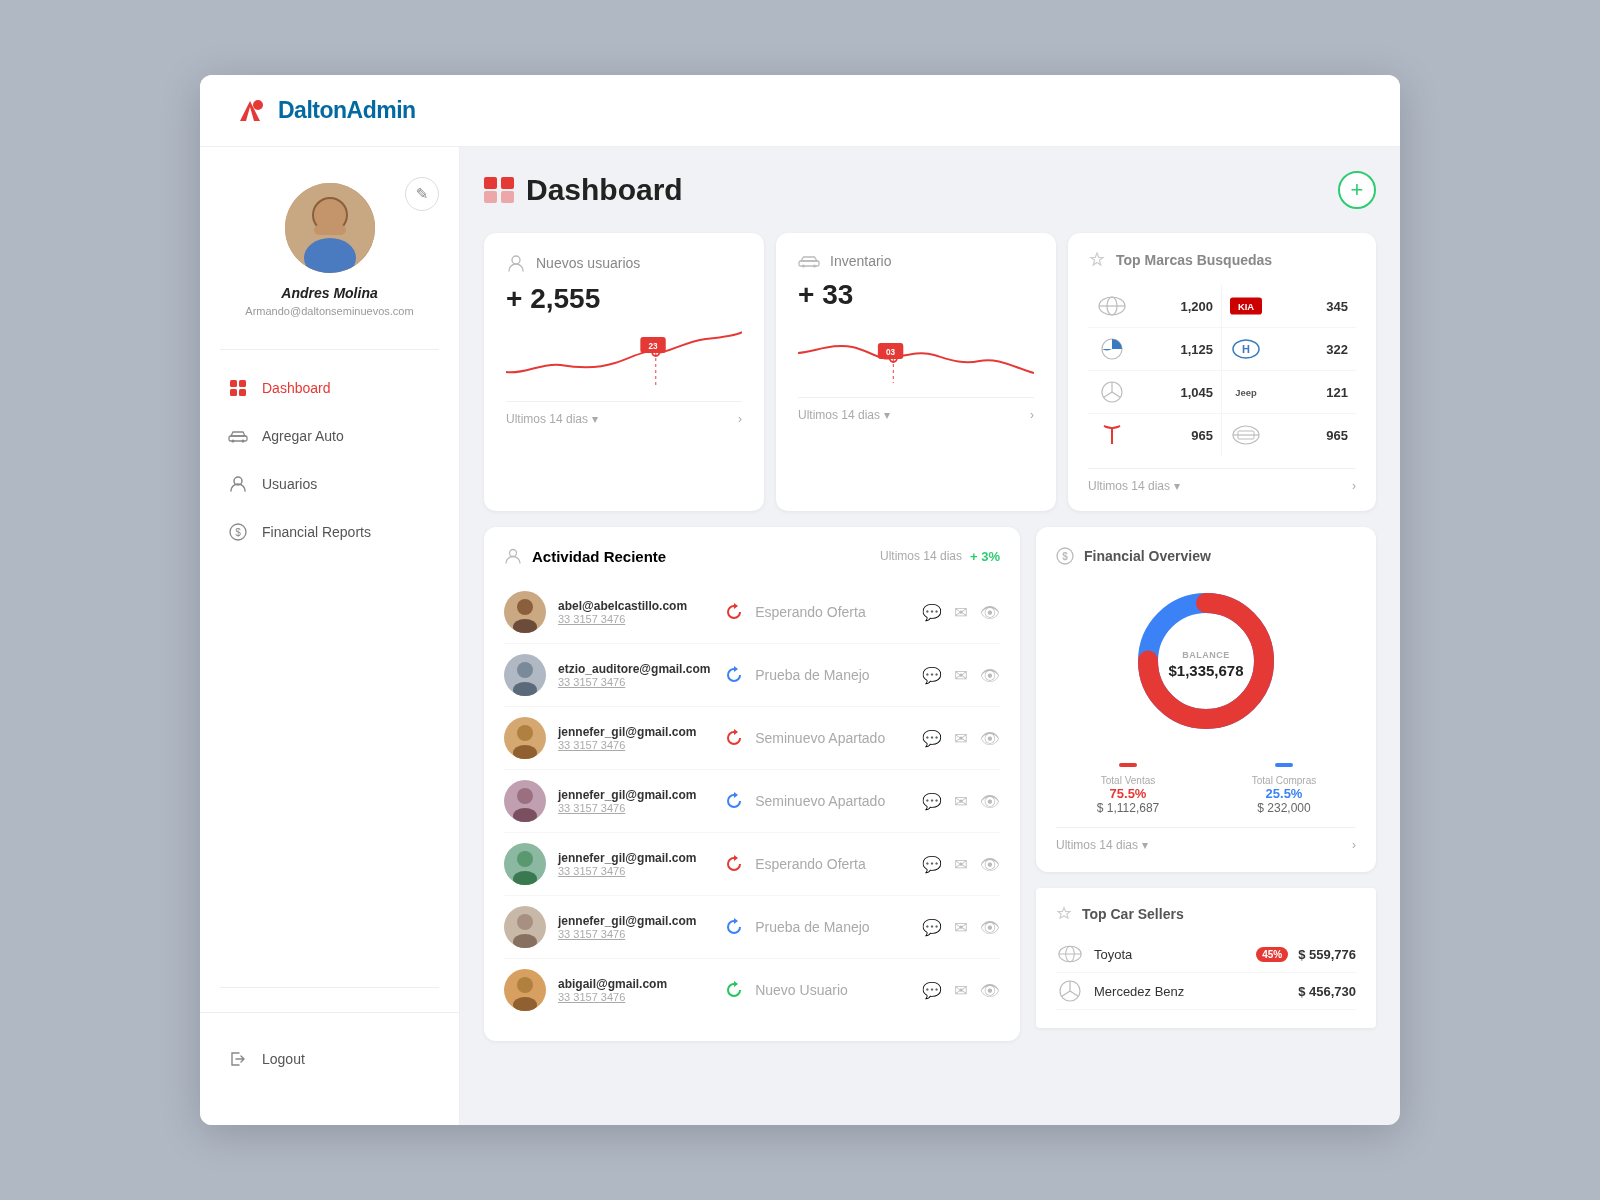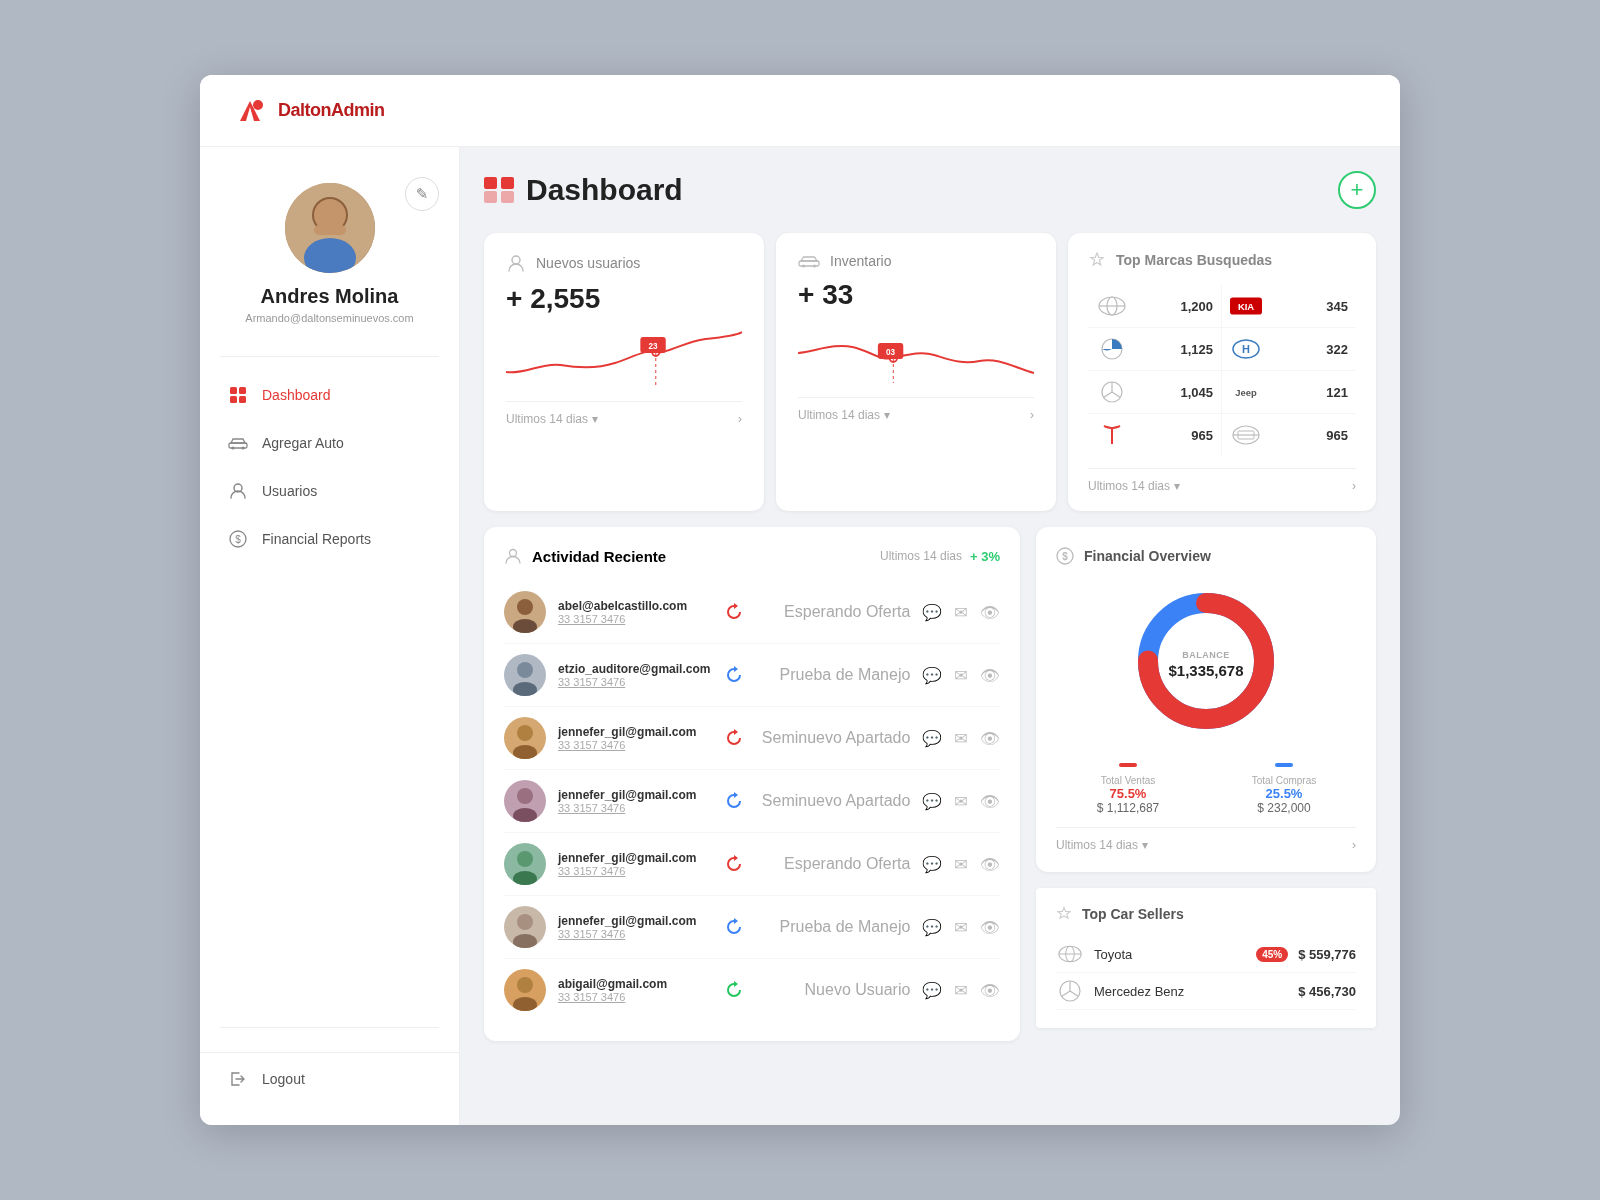--- a/index.html
+++ b/index.html
@@ -34,23 +34,23 @@
     .logo-container {
       display: flex;
       align-items: center;
       gap: 10px;
     }
     .logo-icon {
       width: 36px;
       height: 36px;
     }
     .logo-text {
-      font-size: 18px;
+      font-size: 23px;
       font-weight: 700;
-      color: #b91c1c;
+      color: #0369a1;
       letter-spacing: -0.5px;
     }
     
     .app-body {
       display: flex;
       flex: 1;
     }
     
     .sidebar {
       width: 260px;
@@ -90,24 +90,25 @@
       border-radius: 50%;
       background: linear-gradient(135deg, #c9a87c, #8b6040);
       overflow: hidden;
       margin-bottom: 12px;
       display: flex;
       align-items: center;
       justify-content: center;
     }
     .avatar svg { width: 90px; height: 90px; }
     .profile-name {
-      font-size: 20px;
+      font-size: 14px;
       font-weight: 600;
       color: #222;
       margin-bottom: 4px;
+      font-style: italic;
     }
     .profile-email {
       font-size: 11px;
       color: #999;
     }
     .sidebar-divider {
       height: 1px;
       background: #eee;
       margin: 8px 20px 16px;
     }
@@ -124,21 +125,21 @@
       cursor: pointer;
       margin-bottom: 4px;
       font-size: 14px;
       font-weight: 500;
       color: #555;
       transition: background 0.15s;
     }
     .nav-item.active { color: #e53935; }
     .nav-icon { width: 20px; height: 20px; display: flex; align-items: center; justify-content: center; }
     .sidebar-bottom {
-      padding: 4px 12px;
+      padding: 24px 12px;
       border-top: 1px solid #eee;
       margin-top: 8px;
     }
     .logout-item {
       display: flex;
       align-items: center;
       gap: 14px;
       padding: 12px 16px;
       cursor: pointer;
       font-size: 14px;
@@ -300,21 +301,21 @@
       background: #ddd;
       flex-shrink: 0;
       overflow: hidden;
       display: flex;
       align-items: center;
       justify-content: center;
     }
     .activity-info { flex: 1; min-width: 0; }
     .activity-email { font-size: 12px; font-weight: 600; color: #333; }
     .activity-phone { font-size: 11px; color: #aaa; text-decoration: underline; }
-    .activity-status { font-size: 16px; color: #aaa; flex: 1; text-align: right; }
+    .activity-status { font-size: 14px; color: #aaa; flex: 1; text-align: left; }
     .activity-actions { display: flex; gap: 12px; align-items: center; }
     .action-icon { color: #bbb; font-size: 16px; cursor: pointer; }
     
     .right-col { display: flex; flex-direction: column; gap: 16px; }
     .financial-card {
       background: #fff;
       border-radius: 12px;
       padding: 20px;
       box-shadow: 0 1px 4px rgba(0,0,0,0.06);
     }

